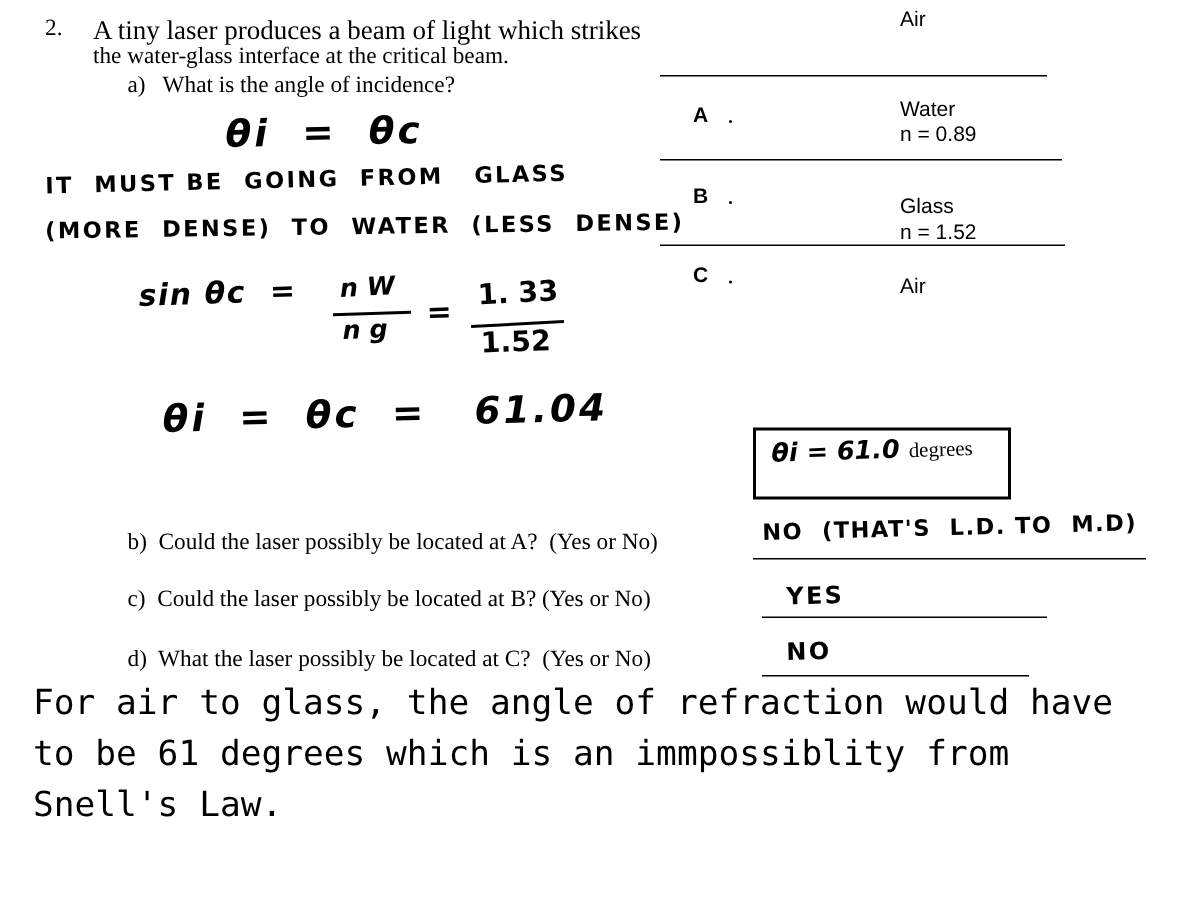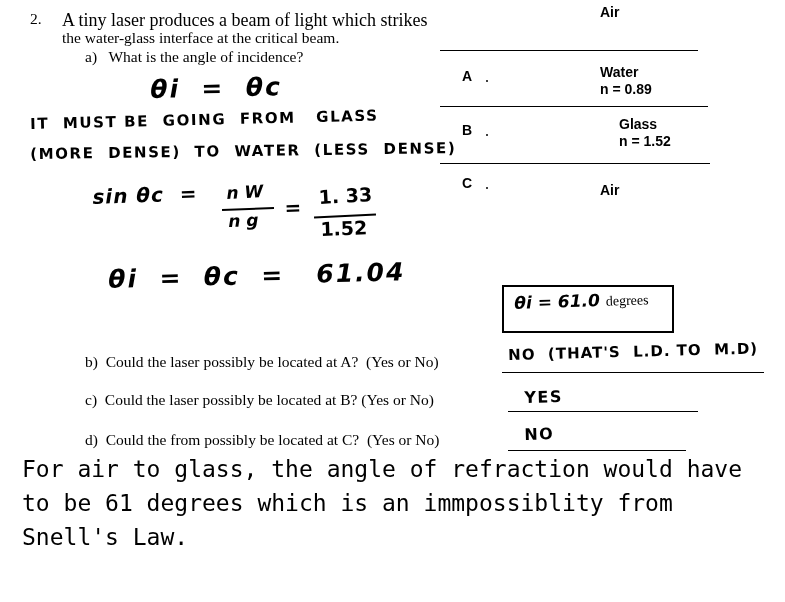--- a/index.html
+++ b/index.html
@@ -55,29 +55,29 @@
     height: 0;
   }
   .ans-line.b { left: 502px; top: 372px; width: 262px; }
   .ans-line.c { left: 508px; top: 411px; width: 190px; }
   .ans-line.d { left: 508px; top: 450px; width: 178px; }
 
   
   .diagram-label {
     position: absolute;
     font-family: "Liberation Sans", sans-serif;
-    font-weight: bold;
+    font-weight: normal;
     font-size: 14px;
     color: #000;
     white-space: pre;
     line-height: 17px;
   }
   .lab-air-top { left: 600px; top: 4px; }
   .lab-water   { left: 600px; top: 64px; }
-  .lab-glass   { left: 600px; top: 116px; margin-left: 19px; }
+  .lab-glass   { left: 600px; top: 129px; }
   .lab-air-bot { left: 600px; top: 182px; }
 
   .interface {
     position: absolute;
     border-bottom: 1px solid #000;
     height: 0;
   }
   .interface.top { left: 440px; top: 50px; width: 258px; }
   .interface.mid { left: 440px; top: 106px; width: 268px; }
   .interface.bot { left: 440px; top: 163px; width: 270px; }
@@ -281,19 +281,19 @@
   <div class="hand hw-box-text"><span>θi = 61.0 </span><span class="deg">degrees</span></div>
 
   <div class="printed part-b">b)  Could the laser possibly be located at A?  (Yes or No)</div>
   <div class="ans-line b"></div>
   <div class="hand hw-ans-b">NO  (THAT'S  L.D. TO  M.D)</div>
 
   <div class="printed part-c">c)  Could the laser possibly be located at B? (Yes or No)</div>
   <div class="ans-line c"></div>
   <div class="hand hw-ans-c">YES</div>
 
-  <div class="printed part-d">d)  Could the from possibly be located at C?  (Yes or No)</div>
+  <div class="printed part-d">d)  What the laser possibly be located at C?  (Yes or No)</div>
   <div class="ans-line d"></div>
   <div class="hand hw-ans-d">NO</div>
 
   <div class="commentary">For air to glass, the angle of refraction would have to be 61 degrees which is an immpossiblity from Snell's Law.</div>
 
 </div>
 
 </body></html>

